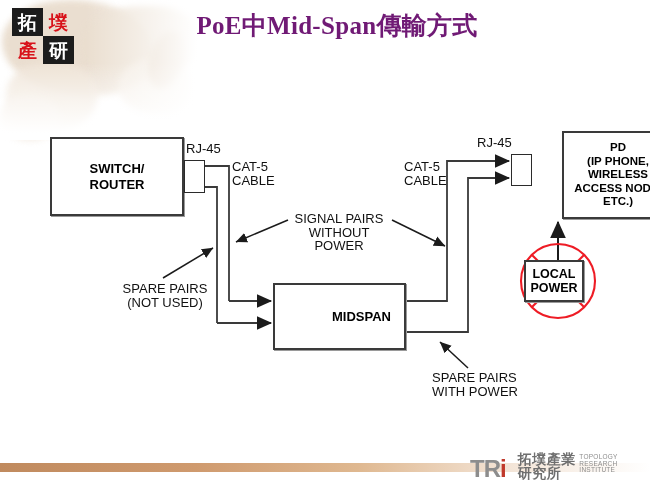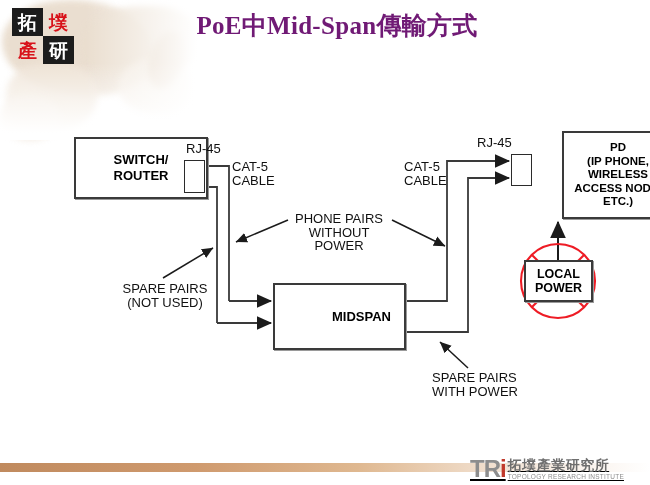--- a/index.html
+++ b/index.html
@@ -102,24 +102,24 @@
     justify-content: center;
     text-align: center;
     font-family: "Liberation Sans", sans-serif;
     font-weight: bold;
     font-size: 12px;
     line-height: 14px;
     color: #000000;
     white-space: pre-line;
     box-shadow: 1px 1px 0 #9a9a9a;
   }
-  #box-switch  { left: 50px;  top: 17px;  width: 134px; height: 62px; font-size: 13px; line-height: 16px; margin-left: 24px; }
+  #box-switch  { left: 50px;  top: 17px;  width: 134px; height: 79px; font-size: 13px; line-height: 16px; }
   #box-pd      { left: 562px; top: 11px;  width: 112px; height: 88px; font-size: 11.5px; line-height: 13.5px; }
   #box-midspan { left: 273px; top: 163px; width: 133px; height: 67px; font-size: 13px; padding-left: 44px; }
-  #box-local   { left: 524px; top: 140px; width: 69px;  height: 42px; font-size: 12.5px; line-height: 14px; }
+  #box-local   { left: 524px; top: 140px; width: 60px;  height: 42px; font-size: 12.5px; line-height: 14px; }
 
   .jack {
     position: absolute;
     box-sizing: border-box;
     border: 1.6px solid #2b2b2b;
     background: #ffffff;
   }
   #jack-left  { left: 184px; top: 40px; width: 21px; height: 33px; }
   #jack-right { left: 511px; top: 34px; width: 21px; height: 32px; }
 
@@ -155,34 +155,33 @@
     left: 0; top: 463px;
     width: 650px; height: 9px;
     background: linear-gradient(to right, #c08a5e 0%, #cf9a6e 30%, #dfb890 55%, #f3e4d6 78%, #ffffff 100%);
   }
   #footer-logo {
     position: absolute;
     left: 470px; top: 452px;
     height: 28px;
     display: flex;
     align-items: flex-end;
-    gap: 2px;
+    gap: 12px;
     z-index: 4;
-    text-decoration: underline;
   }
   #footer-logo .tri {
     font-family: "Liberation Sans", sans-serif;
     font-weight: bold;
     font-size: 24px;
     line-height: 22px;
     letter-spacing: -1px;
     color: #8d8d8d;
   }
   #footer-logo .tri .i { color: #c0392b; }
-  #footer-logo .zh-wrap { display: flex; flex-direction: column; line-height: 1; }
+  #footer-logo .zh-wrap { display: flex; line-height: 1; }
   #footer-logo .zh {
     font-family: "DejaVu Sans", sans-serif;
     font-weight: bold;
     font-size: 14px;
     color: #6f6f6f;
     letter-spacing: .5px;
   }
   #footer-logo .en {
     font-family: "Liberation Sans", sans-serif;
     font-size: 6.5px;
@@ -273,21 +272,21 @@
 
     <div class="jack" id="jack-left"></div>
     <div class="jack" id="jack-right"></div>
 
     <div class="lbl" id="lbl-rj45-left">RJ-45</div>
     <div class="lbl" id="lbl-rj45-right">RJ-45</div>
     <div class="lbl" id="lbl-cat5-left">CAT-5
 CABLE</div>
     <div class="lbl" id="lbl-cat5-right">CAT-5
 CABLE</div>
-    <div class="lbl" id="lbl-signal">PHONE PAIRS
+    <div class="lbl" id="lbl-signal">SIGNAL PAIRS
 WITHOUT
 POWER</div>
     <div class="lbl" id="lbl-spare-nu">SPARE PAIRS
 (NOT USED)</div>
     <div class="lbl" id="lbl-spare-wp">SPARE PAIRS
 WITH POWER</div>
   </div>
 
   <div id="footer-bar"></div>
   <div id="footer-logo">

